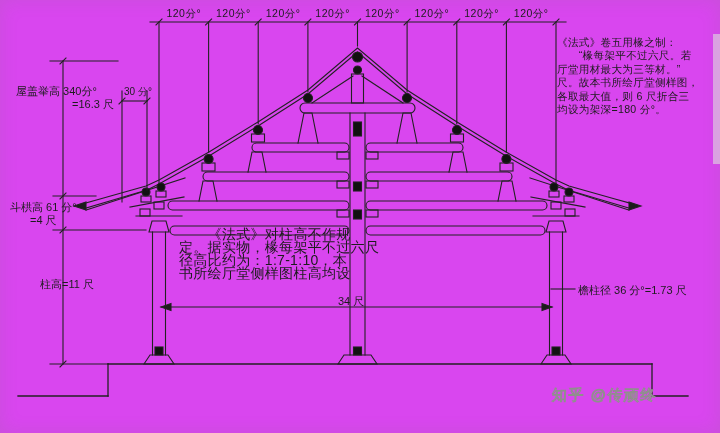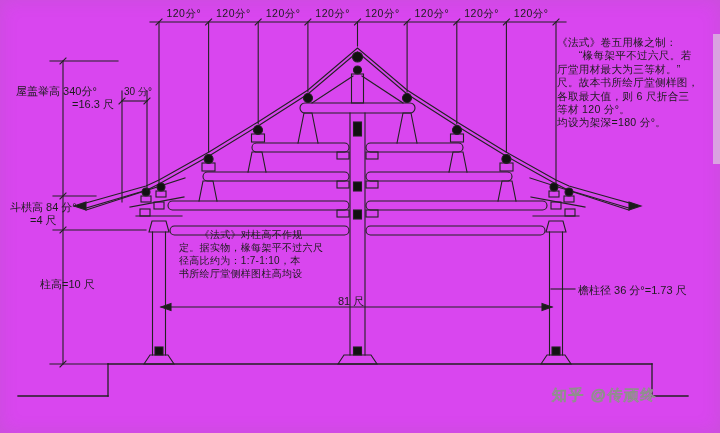--- a/index.html
+++ b/index.html
@@ -194,39 +194,38 @@
   <span class="lbl dim-top" style="left:283.1px;top:7px">120分°</span>
   <span class="lbl dim-top" style="left:332.7px;top:7px">120分°</span>
   <span class="lbl dim-top" style="left:382.3px;top:7px">120分°</span>
   <span class="lbl dim-top" style="left:431.9px;top:7px">120分°</span>
   <span class="lbl dim-top" style="left:481.6px;top:7px">120分°</span>
   <span class="lbl dim-top" style="left:531.2px;top:7px">120分°</span>
 
   <span class="lbl small" style="left:16px;top:84px">屋盖举高 340分°</span>
   <span class="lbl small" style="left:72px;top:97px">=16.3 尺</span>
   <span class="lbl" style="left:124px;top:85px;font-size:10px">30 分°</span>
-  <span class="lbl small" style="left:10px;top:200px">斗栱高 84 分°</span>
+  <span class="lbl small" style="left:10px;top:200px">斗栱高 61 分°</span>
   <span class="lbl small" style="left:30px;top:213px">=4 尺</span>
-  <span class="lbl small" style="left:40px;top:277px">柱高=10 尺</span>
+  <span class="lbl small" style="left:40px;top:277px">柱高=11 尺</span>
 
   <div class="note" style="left:557px;top:36px;width:162px">
     <div>《法式》卷五用椽之制：</div>
     <div>　　“椽每架平不过六尺。若</div>
     <div>厅堂用材最大为三等材。”</div>
     <div>尺。故本书所绘厅堂侧样图，</div>
     <div>各取最大值，则 6 尺折合三</div>
-    <div>等材 120 分°。</div>
     <div>均设为架深=180 分°。</div>
   </div>
 
-  <div class="note" style="left:179px;top:228px;width:152px;font-size:10px;line-height:13px">
+  <div class="note" style="left:179px;top:228px;width:152px;font-size:14px;line-height:13px">
     <div>　　《法式》对柱高不作规</div>
     <div>定。据实物，椽每架平不过六尺</div>
     <div>径高比约为：1:7-1:10，本</div>
     <div>书所绘厅堂侧样图柱高均设</div>
   </div>
 
-  <span class="lbl" style="left:338px;top:294px;font-size:11px">81 尺</span>
+  <span class="lbl" style="left:338px;top:294px;font-size:11px">34 尺</span>
   <span class="lbl small" style="left:578px;top:283px">檐柱径 36 分°=1.73 尺</span>
 
   <span class="lbl watermark" style="left:552px;top:386px">知乎 @传顽终</span>
 
 </div>
 
 </body></html>

